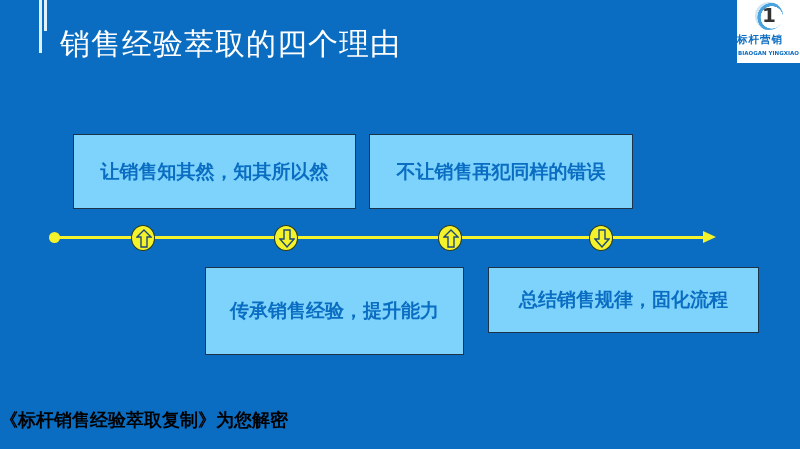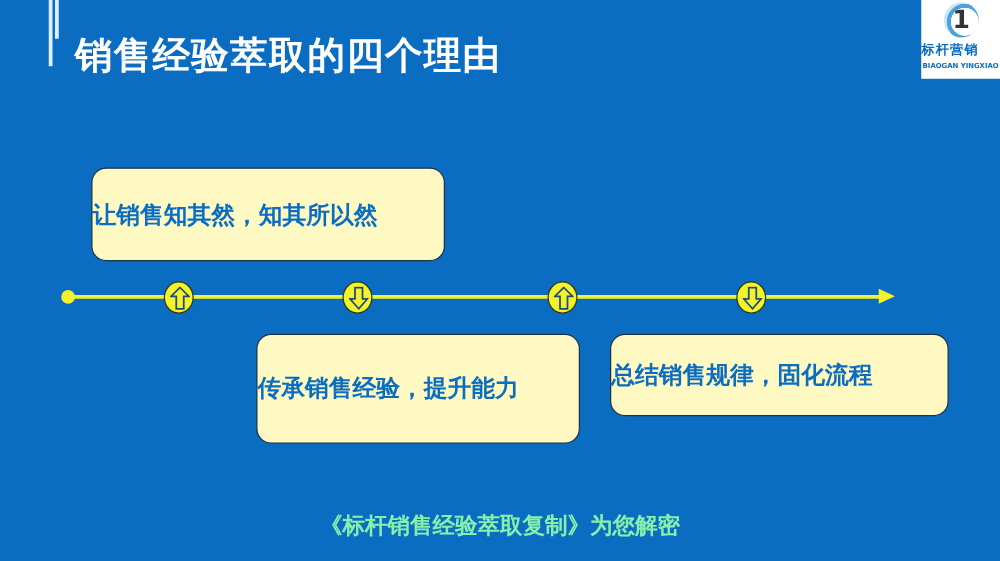--- a/index.html
+++ b/index.html
@@ -6,21 +6,21 @@
   body {
     width: 800px; height: 449px; overflow: hidden;
     background: #0a6dc2;
     position: relative;
     font-family: "DejaVu Sans", "Liberation Sans", sans-serif;
   }
   .slide { position: absolute; inset: 0; background: #0a6dc2; }
   .deco-line { position: absolute; background: #dff1ff; width: 3px; }
   .title {
     position: absolute; left: 60px; top: 24px;
-    color: #ffffff; font-size: 30px; font-weight: bold; letter-spacing: 1px;
+    color: #ffffff; font-size: 30px; font-weight: normal; letter-spacing: 1px;
     white-space: nowrap;
   }
   .logo {
     position: absolute; left: 737px; top: 0; width: 63px; height: 63px;
     background: #ffffff;
   }
   .logo-mark {
     position: absolute; left: 18px; top: 2px; width: 28px; height: 28px;
     border-radius: 50%;
     background: radial-gradient(circle at 60% 55%, #ffffff 0 48%, #4aa3dc 50% 62%, #cfe6f5 64%);
@@ -31,23 +31,23 @@
   }
   .logo-cn {
     position: absolute; left: 0; right: 0; top: 33px; text-align: left;
     font-size: 10.5px; font-weight: bold; color: #0a6dc2; letter-spacing: 1px;
   }
   .logo-en {
     position: absolute; left: 0; right: 0; top: 50px; text-align: center;
     font-size: 5.5px; font-weight: bold; color: #0a6dc2;
   }
   .card {
-    position: absolute; background: #fef9c3;
-    border: 1.5px solid #1d3348; border-radius: 12px;
-    display: flex; align-items: center; 
+    position: absolute; background: #7dd3fc;
+    border: 1.5px solid #1d3348; border-radius: 0;
+    display: flex; align-items: center; justify-content: center;
     color: #0a6dc2; font-size: 19px; font-weight: bold; white-space: nowrap;
     box-sizing: border-box;
   }
   .timeline {
     position: absolute; left: 55px; top: 236px; width: 650px; height: 3px;
     background: #f4f22a;
   }
   .tl-start {
     position: absolute; left: 49px; top: 232px; width: 11px; height: 11px;
     border-radius: 50%; background: #f4f22a;
@@ -57,22 +57,22 @@
     border-top: 6px solid transparent; border-bottom: 6px solid transparent;
     border-left: 13px solid #f4f22a;
   }
   .marker {
     position: absolute; top: 225px; width: 24px; height: 26px;
     border-radius: 50%; background: #f4f22a; border: 1px solid #2b3a1d;
     box-sizing: border-box;
   }
   .marker svg { position: absolute; left: 4px; top: 3px; }
   .footer {
-    position: absolute; left: 0; right: 0; top: 408px; text-align: center;
-    color: #86efac; font-size: 18px; font-weight: bold; white-space: nowrap;
+    position: absolute; left: 0; right: 0; top: 408px; 
+    color: #000000; font-size: 18px; font-weight: bold; white-space: nowrap;
   }
 </style>
 </head>
 <body>
 
 <div class="slide">
 
   <div class="deco-line" style="left:39px; top:0; height:53px;"></div>
   <div class="deco-line" style="left:44px; top:0; height:31px;"></div>
 
@@ -81,20 +81,23 @@
   <div class="logo">
     <div class="logo-mark">
       <div class="logo-one">1</div>
     </div>
     <div class="logo-cn">标杆营销</div>
     <div class="logo-en">BIAOGAN YINGXIAO</div>
   </div>
 
   <div class="card" style="left:73px; top:134px; width:283px; height:75px;">
     <span>让销售知其然，知其所以然</span>
+  </div>
+  <div class="card" style="left:369px; top:134px; width:264px; height:75px;">
+    <span>不让销售再犯同样的错误</span>
   </div>
   <div class="card" style="left:205px; top:267px; width:259px; height:88px;">
     <span>传承销售经验，提升能力</span>
   </div>
   <div class="card" style="left:488px; top:267px; width:271px; height:66px;">
     <span>总结销售规律，固化流程</span>
   </div>
 
   <div class="timeline"></div>
   <div class="tl-start"></div>

